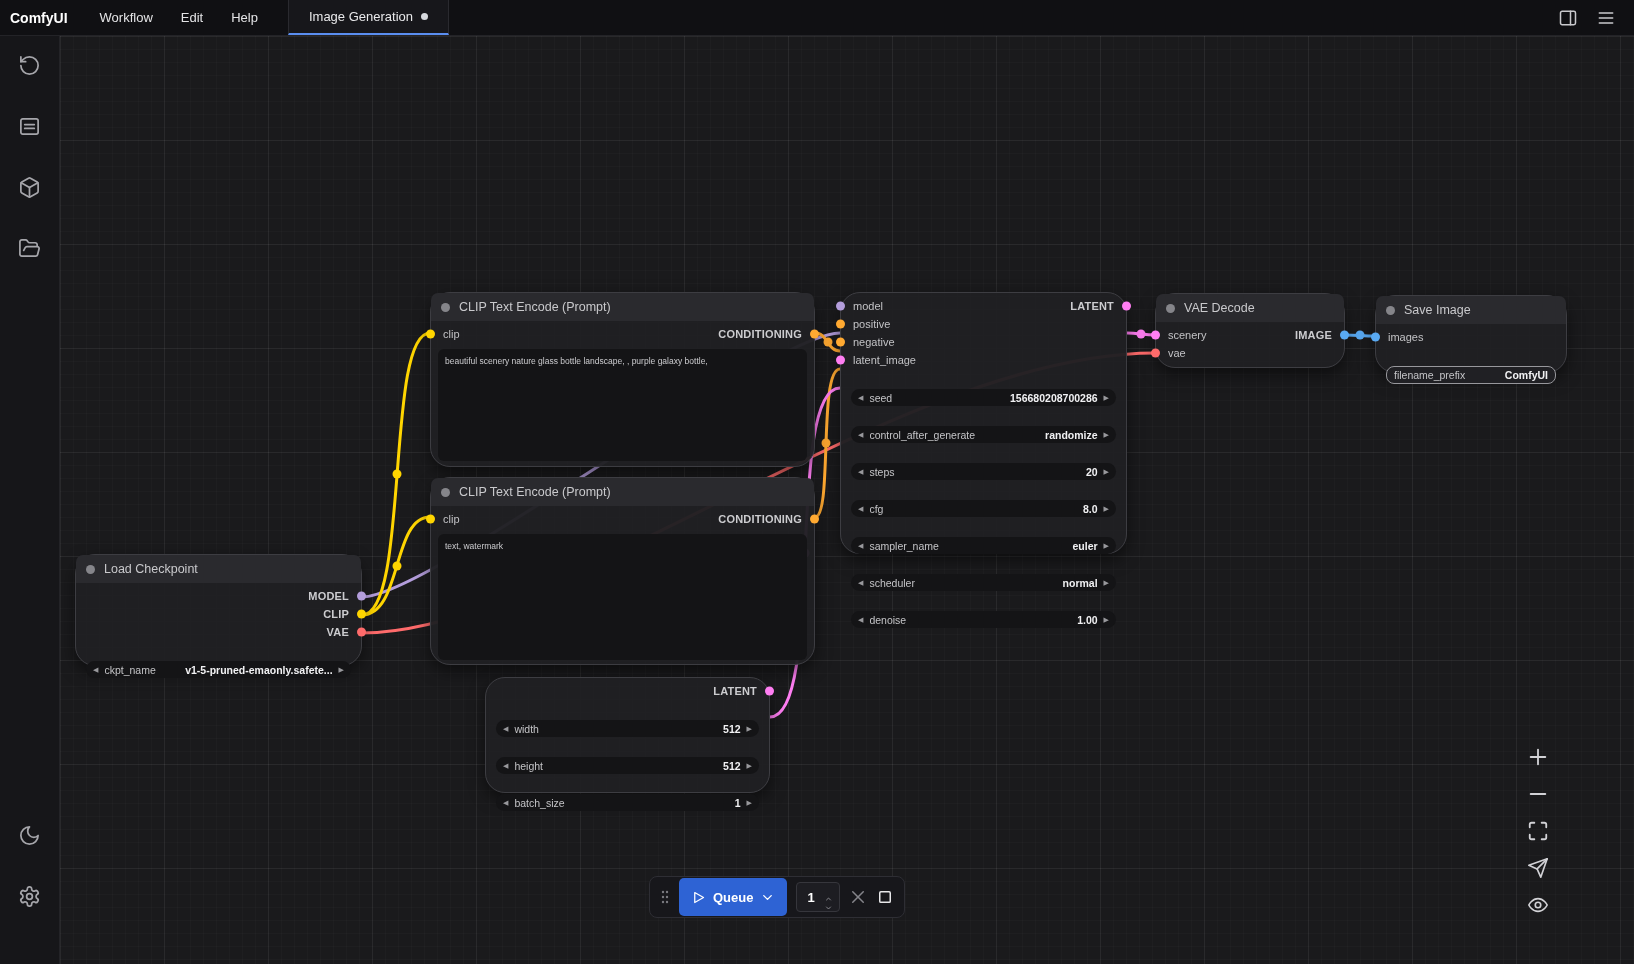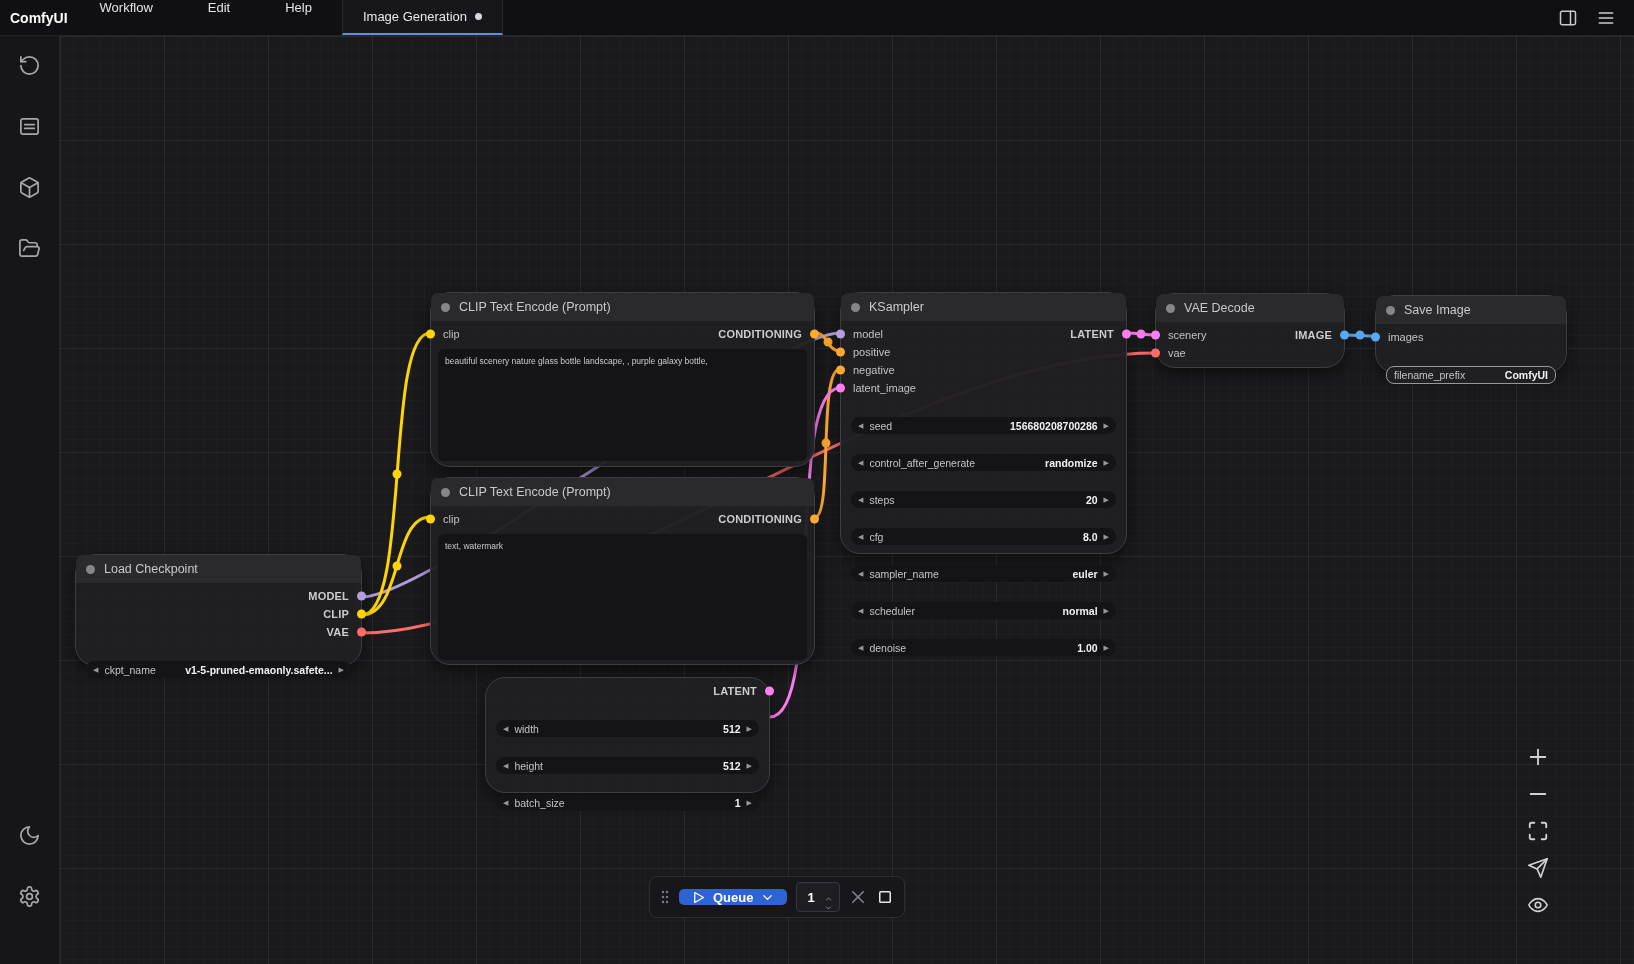--- a/index.html
+++ b/index.html
@@ -4,21 +4,21 @@
 <style>
   * { margin:0; padding:0; box-sizing:border-box; }
   html,body { width:1634px; height:964px; overflow:hidden; background:#101013;
     font-family:"Liberation Sans", sans-serif; }
   body { position:relative; color:#ddd; }
 
   
   .topbar { position:absolute; left:0; top:0; width:1634px; height:36px;
     background:#101013; border-bottom:1px solid #232327; display:flex; align-items:stretch; z-index:30; }
   .logo { font-weight:bold; font-size:14px; color:#fff; display:flex; align-items:center; padding:0 18px 0 10px; cursor:pointer; }
-  .menus { display:flex; align-items:flex-start;gap:27px; }
+  .menus { display:flex; align-items:center; }
   .menu-item { display:flex; align-items:center; padding:0 14px; font-size:13px; color:#e4e4e6; cursor:pointer; }
   .tab { margin-left:16px; display:flex; align-items:center; gap:8px; padding:8px 20px;
     background:#17171b; border-left:1px solid #2a2a2f; border-right:1px solid #2a2a2f;
     border-bottom:2px solid #5a8ef0; font-size:13px; color:#e8e8ea; cursor:pointer; }
   .unsaved-dot { width:7px; height:7px; border-radius:50%; background:#d6d9de; }
   .topbar-right { margin-left:auto; display:flex; align-items:center; gap:18px; padding-right:18px; }
   .tb-icon { width:20px; height:20px; color:#c9c9cd; cursor:pointer; }
   .tb-icon svg { width:100%; height:100%; }
 
   
@@ -65,21 +65,21 @@
     overflow:hidden; text-overflow:ellipsis; }
   .widget.outlined { background:#202024; border:1px solid #97979c; border-radius:8px; height:18px; }
   .ntext { margin:6px 7px; background:#141416; border-radius:6px; padding:6px 7px;
     font-family:Liberation Sans, sans-serif; font-size:8.5px; line-height:1.5; color:#cccccf;
     white-space:pre-wrap; word-break:break-word; cursor:text; }
 
   
   .queue-bar { position:absolute; left:649px; top:876px; height:42px; z-index:20; display:flex;
     align-items:center; gap:9px; padding:0 10px; background:#17171b; border:1px solid #2e2e34; border-radius:8px; }
   .grip { width:10px; height:18px; color:#7a7a80; cursor:grab; } .grip svg{width:100%;height:100%;}
-  .queue-btn { display:flex; align-items:center; gap:7px; height:16px; padding:0 12px; border:none;
+  .queue-btn { display:flex; align-items:center; gap:7px; height:38px; padding:0 12px; border:none;
     border-radius:5px; background:#2e63d4; color:#fff; font-size:13px; font-weight:600;
     font-family:"Liberation Sans", sans-serif; cursor:pointer; }
   .queue-btn .qi { width:15px; height:15px; } .queue-btn .qi svg{width:100%;height:100%;}
   .batch { display:flex; align-items:center; height:30px; background:#1d1d22; border:1px solid #36363c;
     border-radius:4px; padding:0 5px 0 10px; gap:6px; cursor:text; }
   .batch-val { font-size:13px; font-weight:700; color:#fff; min-width:10px; }
   .steppers { display:flex; flex-direction:column; gap:1px; color:#9a9aa0; }
   .steppers .st { width:11px; height:8px; cursor:pointer; } .steppers svg{width:100%;height:100%;}
   .qicon { width:18px; height:18px; color:#84848a; cursor:pointer; } .qicon svg{width:100%;height:100%;}
   .qicon.stop { color:#e8e8ea; }
@@ -228,24 +228,20 @@
   <div class="row first">
     <span class="pdot left c-clip"></span>
     <span class="in-label">clip</span>
     <span class="out-label">CONDITIONING</span>
     <span class="pdot right c-cond"></span>
   </div>
   <div class="ntext" style="height:126px">text, watermark</div>
 </section>
 
 <section class="node" style="left:840px;top:292px;width:287px;height:262px">
-  <div class="nhead">
-    <span class="ndot"></span>
-    <span class="ntitle">KSampler</span>
-  </div>
   <div class="row first">
     <span class="pdot left c-model"></span>
     <span class="in-label">model</span>
     <span class="out-label">LATENT</span>
     <span class="pdot right c-latent"></span>
   </div>
   <div class="row">
     <span class="pdot left c-cond"></span>
     <span class="in-label">positive</span>
   </div>

